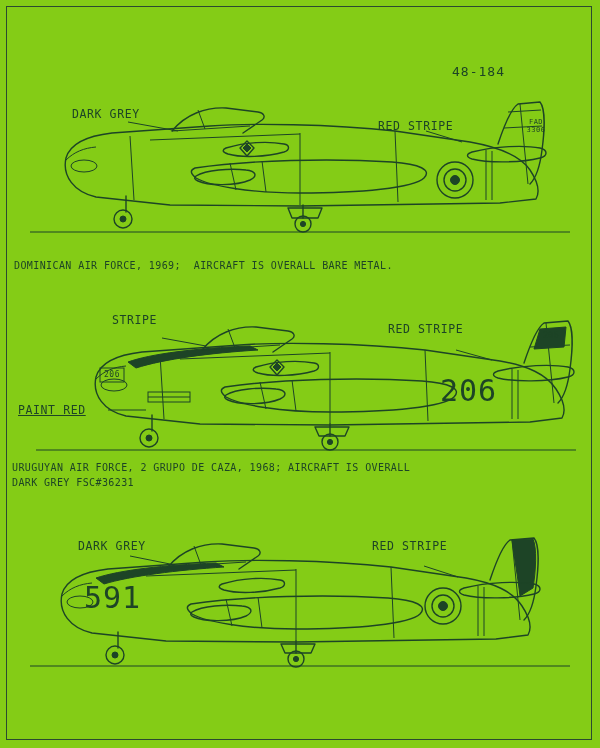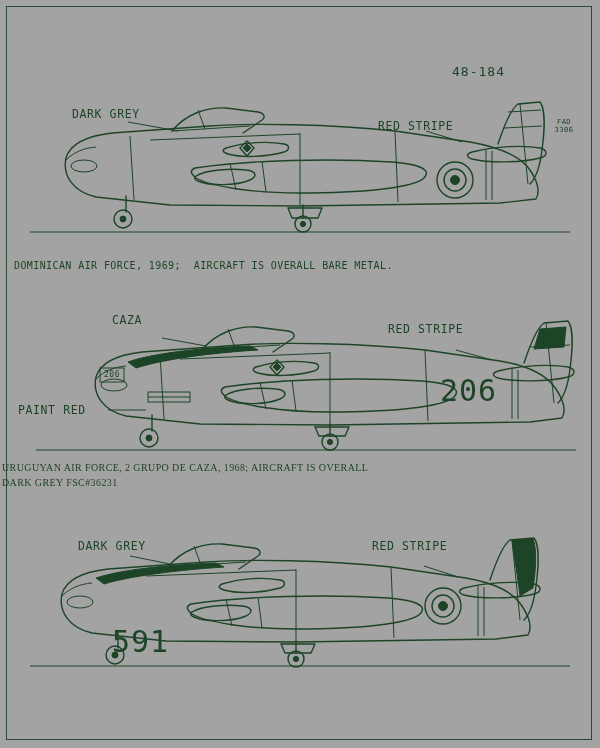--- a/index.html
+++ b/index.html
@@ -1,30 +1,30 @@
 <!DOCTYPE html>
 <html><head>
 <meta charset="utf-8">
 <style>
   html,body{margin:0;padding:0;background:#ffffff;}
   body{width:600px;height:748px;position:relative;overflow:hidden;
        font-family:"DejaVu Sans Mono", monospace;color:#15401f;}
-  .sheet{position:absolute;inset:0;background:#a3a3a3;}
+  .sheet{position:absolute;inset:0;background:#84cc16;}
   .frame{position:absolute;left:6px;top:6px;width:586px;height:734px;
          border:1px solid #2b4a30;box-sizing:border-box;}
   svg{position:absolute;left:0;top:0;width:600px;height:748px;overflow:visible;}
   .ink{fill:none;stroke:#1d4426;stroke-width:1.4;stroke-linejoin:round;stroke-linecap:round;}
   .ink-thin{fill:none;stroke:#1d4426;stroke-width:1;}
   .fill-dark{fill:#1d4426;stroke:#1d4426;stroke-width:1;}
   .lbl{position:absolute;font-size:11.5px;letter-spacing:.6px;white-space:nowrap;
        color:#1d4426;font-family:"DejaVu Sans Mono", monospace;}
   .cap{position:absolute;font-size:10px;letter-spacing:.4px;line-height:15px;
        color:#1d4426;font-family:"DejaVu Sans Mono", monospace;white-space:pre;}
   .sheetno{position:absolute;font-size:13px;letter-spacing:1px;color:#1d4426;}
-  .tailtxt{position:absolute;font-size:7px;line-height:8px;letter-spacing:.5px;color:#1d4426;text-align:center;padding-left:28px;}
+  .tailtxt{position:absolute;font-size:7px;line-height:8px;letter-spacing:.5px;color:#1d4426;text-align:center;}
   .sidenum{position:absolute;font-size:30px;letter-spacing:1px;color:#1d4426;font-family:"DejaVu Sans Mono", monospace;}
   .smallnum{position:absolute;font-size:8px;letter-spacing:.5px;color:#1d4426;}
 </style>
 </head>
 <body>
 
 <div class="sheet">
   <div class="frame"></div>
 
   <div class="sheetno" style="left:452px;top:64px;">48-184</div>
@@ -218,25 +218,25 @@
       <path class="ink-thin" d="M424,566 L458,577"></path>
     </g>
   </svg>
 
   <div class="lbl" style="left:72px;top:107px;">DARK GREY</div>
   <div class="lbl" style="left:378px;top:119px;">RED STRIPE</div>
   <div class="tailtxt" style="left:522px;top:118px;width:28px;white-space:pre;">FAD
 3306</div>
   <div class="cap" style="left:14px;top:258px;">DOMINICAN AIR FORCE, 1969;  AIRCRAFT IS OVERALL BARE METAL.</div>
 
-  <div class="lbl" style="left:112px;top:313px;">CAZA</div>
+  <div class="lbl" style="left:112px;top:313px;">STRIPE</div>
   <div class="lbl" style="left:388px;top:322px;">RED STRIPE</div>
-  <div class="lbl" style="left:18px;top:403px;">PAINT RED</div>
+  <div class="lbl" style="left:18px;top:403px;text-decoration:underline;">PAINT RED</div>
   <div class="smallnum" style="left:104px;top:370px;">206</div>
   <div class="smallnum" style="left:543px;top:331px;">206</div>
   <div class="sidenum" style="left:440px;top:373px;">206</div>
-  <div class="cap" style="left:2px;top:460px;font-family:Liberation Serif, serif;">URUGUYAN AIR FORCE, 2 GRUPO DE CAZA, 1968; AIRCRAFT IS OVERALL
+  <div class="cap" style="left:12px;top:460px;">URUGUYAN AIR FORCE, 2 GRUPO DE CAZA, 1968; AIRCRAFT IS OVERALL
 DARK GREY FSC#36231</div>
 
   <div class="lbl" style="left:78px;top:539px;">DARK GREY</div>
   <div class="lbl" style="left:372px;top:539px;">RED STRIPE</div>
-  <div class="sidenum" style="left:112px;top:580px;margin-top:44px;">591</div>
+  <div class="sidenum" style="left:84px;top:580px;">591</div>
 </div>
 
 </body></html>

